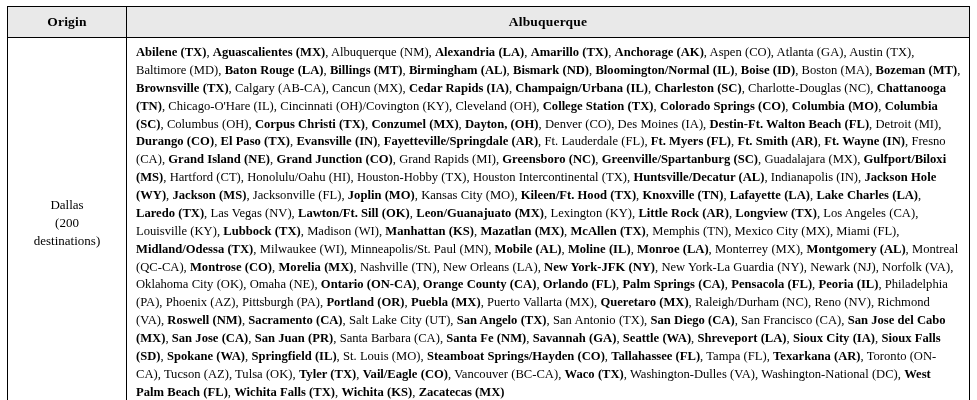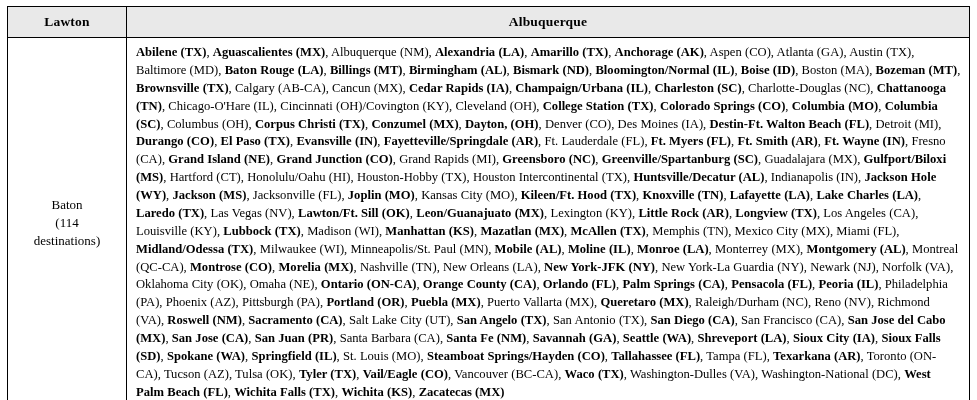--- a/index.html
+++ b/index.html
@@ -81,29 +81,29 @@
     display: inline;
   }
 </style>
 </head>
 <body>
 
 <div class="page">
   <table class="route-table">
     <thead>
       <tr>
-        <th class="origin-head">Lawton</th>
+        <th class="origin-head">Origin</th>
         <th class="dest-head">Albuquerque</th>
       </tr>
     </thead>
     <tbody>
       <tr>
         <td class="origin-cell">
-          <span class="city">Baton</span>
-          <span class="count">(114</span>
+          <span class="city">Dallas</span>
+          <span class="count">(200</span>
           <span class="count2">destinations)</span>
         </td>
         <td class="dest-cell">
           <span class="dest-list" id="dest-list"><span class="d bold">Abilene (TX)</span><span class="sep">, </span><span class="d bold">Aguascalientes (MX)</span><span class="sep">, </span><span class="d">Albuquerque (NM)</span><span class="sep">, </span><span class="d bold">Alexandria (LA)</span><span class="sep">, </span><span class="d bold">Amarillo (TX)</span><span class="sep">, </span><span class="d bold">Anchorage (AK)</span><span class="sep">, </span><span class="d">Aspen (CO)</span><span class="sep">, </span><span class="d">Atlanta (GA)</span><span class="sep">, </span><span class="d">Austin (TX)</span><span class="sep">, </span><span class="d">Baltimore (MD)</span><span class="sep">, </span><span class="d bold">Baton Rouge (LA)</span><span class="sep">, </span><span class="d bold">Billings (MT)</span><span class="sep">, </span><span class="d bold">Birmingham (AL)</span><span class="sep">, </span><span class="d bold">Bismark (ND)</span><span class="sep">, </span><span class="d bold">Bloomington/Normal (IL)</span><span class="sep">, </span><span class="d bold">Boise (ID)</span><span class="sep">, </span><span class="d">Boston (MA)</span><span class="sep">, </span><span class="d bold">Bozeman (MT)</span><span class="sep">, </span><span class="d bold">Brownsville (TX)</span><span class="sep">, </span><span class="d">Calgary (AB-CA)</span><span class="sep">, </span><span class="d">Cancun (MX)</span><span class="sep">, </span><span class="d bold">Cedar Rapids (IA)</span><span class="sep">, </span><span class="d bold">Champaign/Urbana (IL)</span><span class="sep">, </span><span class="d bold">Charleston (SC)</span><span class="sep">, </span><span class="d">Charlotte-Douglas (NC)</span><span class="sep">, </span><span class="d bold">Chattanooga (TN)</span><span class="sep">, </span><span class="d">Chicago-O'Hare (IL)</span><span class="sep">, </span><span class="d">Cincinnati (OH)/Covington (KY)</span><span class="sep">, </span><span class="d">Cleveland (OH)</span><span class="sep">, </span><span class="d bold">College Station (TX)</span><span class="sep">, </span><span class="d bold">Colorado Springs (CO)</span><span class="sep">, </span><span class="d bold">Columbia (MO)</span><span class="sep">, </span><span class="d bold">Columbia (SC)</span><span class="sep">, </span><span class="d">Columbus (OH)</span><span class="sep">, </span><span class="d bold">Corpus Christi (TX)</span><span class="sep">, </span><span class="d bold">Conzumel (MX)</span><span class="sep">, </span><span class="d bold">Dayton, (OH)</span><span class="sep">, </span><span class="d">Denver (CO)</span><span class="sep">, </span><span class="d">Des Moines (IA)</span><span class="sep">, </span><span class="d bold">Destin-Ft. Walton Beach (FL)</span><span class="sep">, </span><span class="d">Detroit (MI)</span><span class="sep">, </span><span class="d bold">Durango (CO)</span><span class="sep">, </span><span class="d bold">El Paso (TX)</span><span class="sep">, </span><span class="d bold">Evansville (IN)</span><span class="sep">, </span><span class="d bold">Fayetteville/Springdale (AR)</span><span class="sep">, </span><span class="d">Ft. Lauderdale (FL)</span><span class="sep">, </span><span class="d bold">Ft. Myers (FL)</span><span class="sep">, </span><span class="d bold">Ft. Smith (AR)</span><span class="sep">, </span><span class="d bold">Ft. Wayne (IN)</span><span class="sep">, </span><span class="d">Fresno (CA)</span><span class="sep">, </span><span class="d bold">Grand Island (NE)</span><span class="sep">, </span><span class="d bold">Grand Junction (CO)</span><span class="sep">, </span><span class="d">Grand Rapids (MI)</span><span class="sep">, </span><span class="d bold">Greensboro (NC)</span><span class="sep">, </span><span class="d bold">Greenville/Spartanburg (SC)</span><span class="sep">, </span><span class="d">Guadalajara (MX)</span><span class="sep">, </span><span class="d bold">Gulfport/Biloxi (MS)</span><span class="sep">, </span><span class="d">Hartford (CT)</span><span class="sep">, </span><span class="d">Honolulu/Oahu (HI)</span><span class="sep">, </span><span class="d">Houston-Hobby (TX)</span><span class="sep">, </span><span class="d">Houston Intercontinental (TX)</span><span class="sep">, </span><span class="d bold">Huntsville/Decatur (AL)</span><span class="sep">, </span><span class="d">Indianapolis (IN)</span><span class="sep">, </span><span class="d bold">Jackson Hole (WY)</span><span class="sep">, </span><span class="d bold">Jackson (MS)</span><span class="sep">, </span><span class="d">Jacksonville (FL)</span><span class="sep">, </span><span class="d bold">Joplin (MO)</span><span class="sep">, </span><span class="d">Kansas City (MO)</span><span class="sep">, </span><span class="d bold">Kileen/Ft. Hood (TX)</span><span class="sep">, </span><span class="d bold">Knoxville (TN)</span><span class="sep">, </span><span class="d bold">Lafayette (LA)</span><span class="sep">, </span><span class="d bold">Lake Charles (LA)</span><span class="sep">, </span><span class="d bold">Laredo (TX)</span><span class="sep">, </span><span class="d">Las Vegas (NV)</span><span class="sep">, </span><span class="d bold">Lawton/Ft. Sill (OK)</span><span class="sep">, </span><span class="d bold">Leon/Guanajuato (MX)</span><span class="sep">, </span><span class="d">Lexington (KY)</span><span class="sep">, </span><span class="d bold">Little Rock (AR)</span><span class="sep">, </span><span class="d bold">Longview (TX)</span><span class="sep">, </span><span class="d">Los Angeles (CA)</span><span class="sep">, </span><span class="d">Louisville (KY)</span><span class="sep">, </span><span class="d bold">Lubbock (TX)</span><span class="sep">, </span><span class="d">Madison (WI)</span><span class="sep">, </span><span class="d bold">Manhattan (KS)</span><span class="sep">, </span><span class="d bold">Mazatlan (MX)</span><span class="sep">, </span><span class="d bold">McAllen (TX)</span><span class="sep">, </span><span class="d">Memphis (TN)</span><span class="sep">, </span><span class="d">Mexico City (MX)</span><span class="sep">, </span><span class="d">Miami (FL)</span><span class="sep">, </span><span class="d bold">Midland/Odessa (TX)</span><span class="sep">, </span><span class="d">Milwaukee (WI)</span><span class="sep">, </span><span class="d">Minneapolis/St. Paul (MN)</span><span class="sep">, </span><span class="d bold">Mobile (AL)</span><span class="sep">, </span><span class="d bold">Moline (IL)</span><span class="sep">, </span><span class="d bold">Monroe (LA)</span><span class="sep">, </span><span class="d">Monterrey (MX)</span><span class="sep">, </span><span class="d bold">Montgomery (AL)</span><span class="sep">, </span><span class="d">Montreal (QC-CA)</span><span class="sep">, </span><span class="d bold">Montrose (CO)</span><span class="sep">, </span><span class="d bold">Morelia (MX)</span><span class="sep">, </span><span class="d">Nashville (TN)</span><span class="sep">, </span><span class="d">New Orleans (LA)</span><span class="sep">, </span><span class="d bold">New York-JFK (NY)</span><span class="sep">, </span><span class="d">New York-La Guardia (NY)</span><span class="sep">, </span><span class="d">Newark (NJ)</span><span class="sep">, </span><span class="d">Norfolk (VA)</span><span class="sep">, </span><span class="d">Oklahoma City (OK)</span><span class="sep">, </span><span class="d">Omaha (NE)</span><span class="sep">, </span><span class="d bold">Ontario (ON-CA)</span><span class="sep">, </span><span class="d bold">Orange County (CA)</span><span class="sep">, </span><span class="d bold">Orlando (FL)</span><span class="sep">, </span><span class="d bold">Palm Springs (CA)</span><span class="sep">, </span><span class="d bold">Pensacola (FL)</span><span class="sep">, </span><span class="d bold">Peoria (IL)</span><span class="sep">, </span><span class="d">Philadelphia (PA)</span><span class="sep">, </span><span class="d">Phoenix (AZ)</span><span class="sep">, </span><span class="d">Pittsburgh (PA)</span><span class="sep">, </span><span class="d bold">Portland (OR)</span><span class="sep">, </span><span class="d bold">Puebla (MX)</span><span class="sep">, </span><span class="d">Puerto Vallarta (MX)</span><span class="sep">, </span><span class="d bold">Queretaro (MX)</span><span class="sep">, </span><span class="d">Raleigh/Durham (NC)</span><span class="sep">, </span><span class="d">Reno (NV)</span><span class="sep">, </span><span class="d">Richmond (VA)</span><span class="sep">, </span><span class="d bold">Roswell (NM)</span><span class="sep">, </span><span class="d bold">Sacramento (CA)</span><span class="sep">, </span><span class="d">Salt Lake City (UT)</span><span class="sep">, </span><span class="d bold">San Angelo (TX)</span><span class="sep">, </span><span class="d">San Antonio (TX)</span><span class="sep">, </span><span class="d bold">San Diego (CA)</span><span class="sep">, </span><span class="d">San Francisco (CA)</span><span class="sep">, </span><span class="d bold">San Jose del Cabo (MX)</span><span class="sep">, </span><span class="d bold">San Jose (CA)</span><span class="sep">, </span><span class="d bold">San Juan (PR)</span><span class="sep">, </span><span class="d">Santa Barbara (CA)</span><span class="sep">, </span><span class="d bold">Santa Fe (NM)</span><span class="sep">, </span><span class="d bold">Savannah (GA)</span><span class="sep">, </span><span class="d bold">Seattle (WA)</span><span class="sep">, </span><span class="d bold">Shreveport (LA)</span><span class="sep">, </span><span class="d bold">Sioux City (IA)</span><span class="sep">, </span><span class="d bold">Sioux Falls (SD)</span><span class="sep">, </span><span class="d bold">Spokane (WA)</span><span class="sep">, </span><span class="d bold">Springfield (IL)</span><span class="sep">, </span><span class="d">St. Louis (MO)</span><span class="sep">, </span><span class="d bold">Steamboat Springs/Hayden (CO)</span><span class="sep">, </span><span class="d bold">Tallahassee (FL)</span><span class="sep">, </span><span class="d">Tampa (FL)</span><span class="sep">, </span><span class="d bold">Texarkana (AR)</span><span class="sep">, </span><span class="d">Toronto (ON-CA)</span><span class="sep">, </span><span class="d">Tucson (AZ)</span><span class="sep">, </span><span class="d">Tulsa (OK)</span><span class="sep">, </span><span class="d bold">Tyler (TX)</span><span class="sep">, </span><span class="d bold">Vail/Eagle (CO)</span><span class="sep">, </span><span class="d">Vancouver (BC-CA)</span><span class="sep">, </span><span class="d bold">Waco (TX)</span><span class="sep">, </span><span class="d">Washington-Dulles (VA)</span><span class="sep">, </span><span class="d">Washington-National (DC)</span><span class="sep">, </span><span class="d bold">West Palm Beach (FL)</span><span class="sep">, </span><span class="d bold">Wichita Falls (TX)</span><span class="sep">, </span><span class="d bold">Wichita (KS)</span><span class="sep">, </span><span class="d bold">Zacatecas (MX)</span><span class="sep"></span></span>
         </td>
       </tr>
     </tbody>
   </table>
 </div>
 

